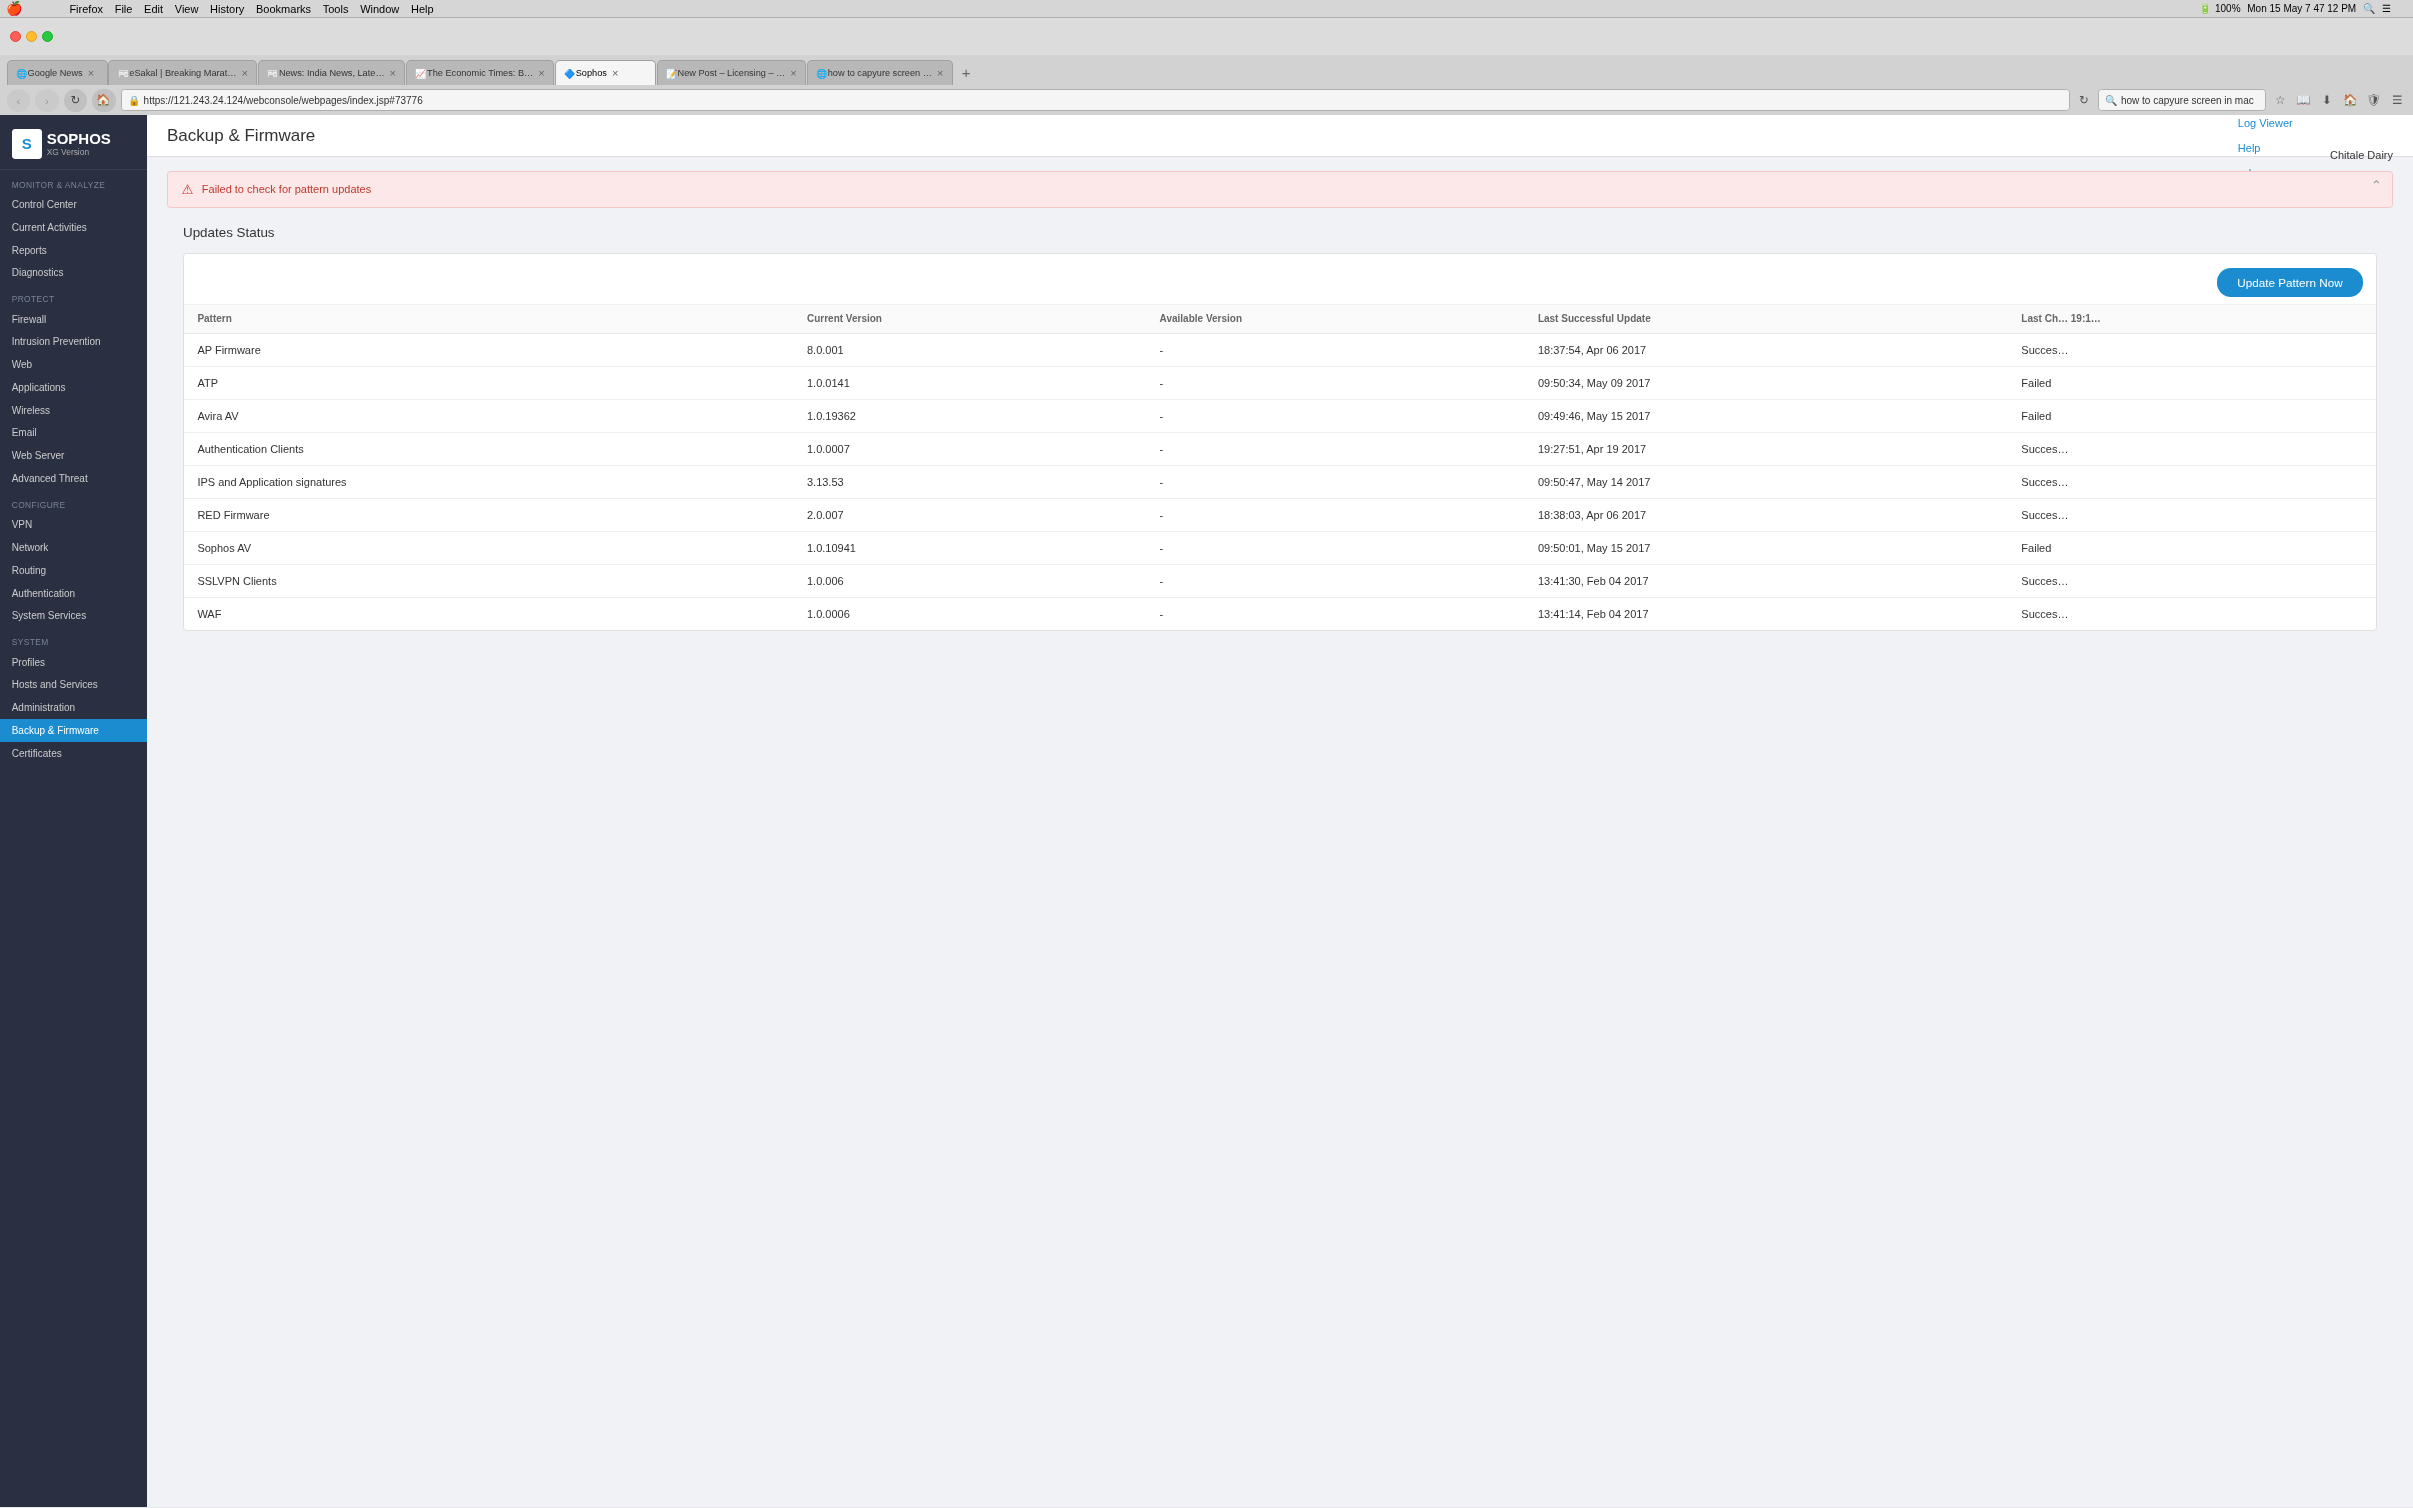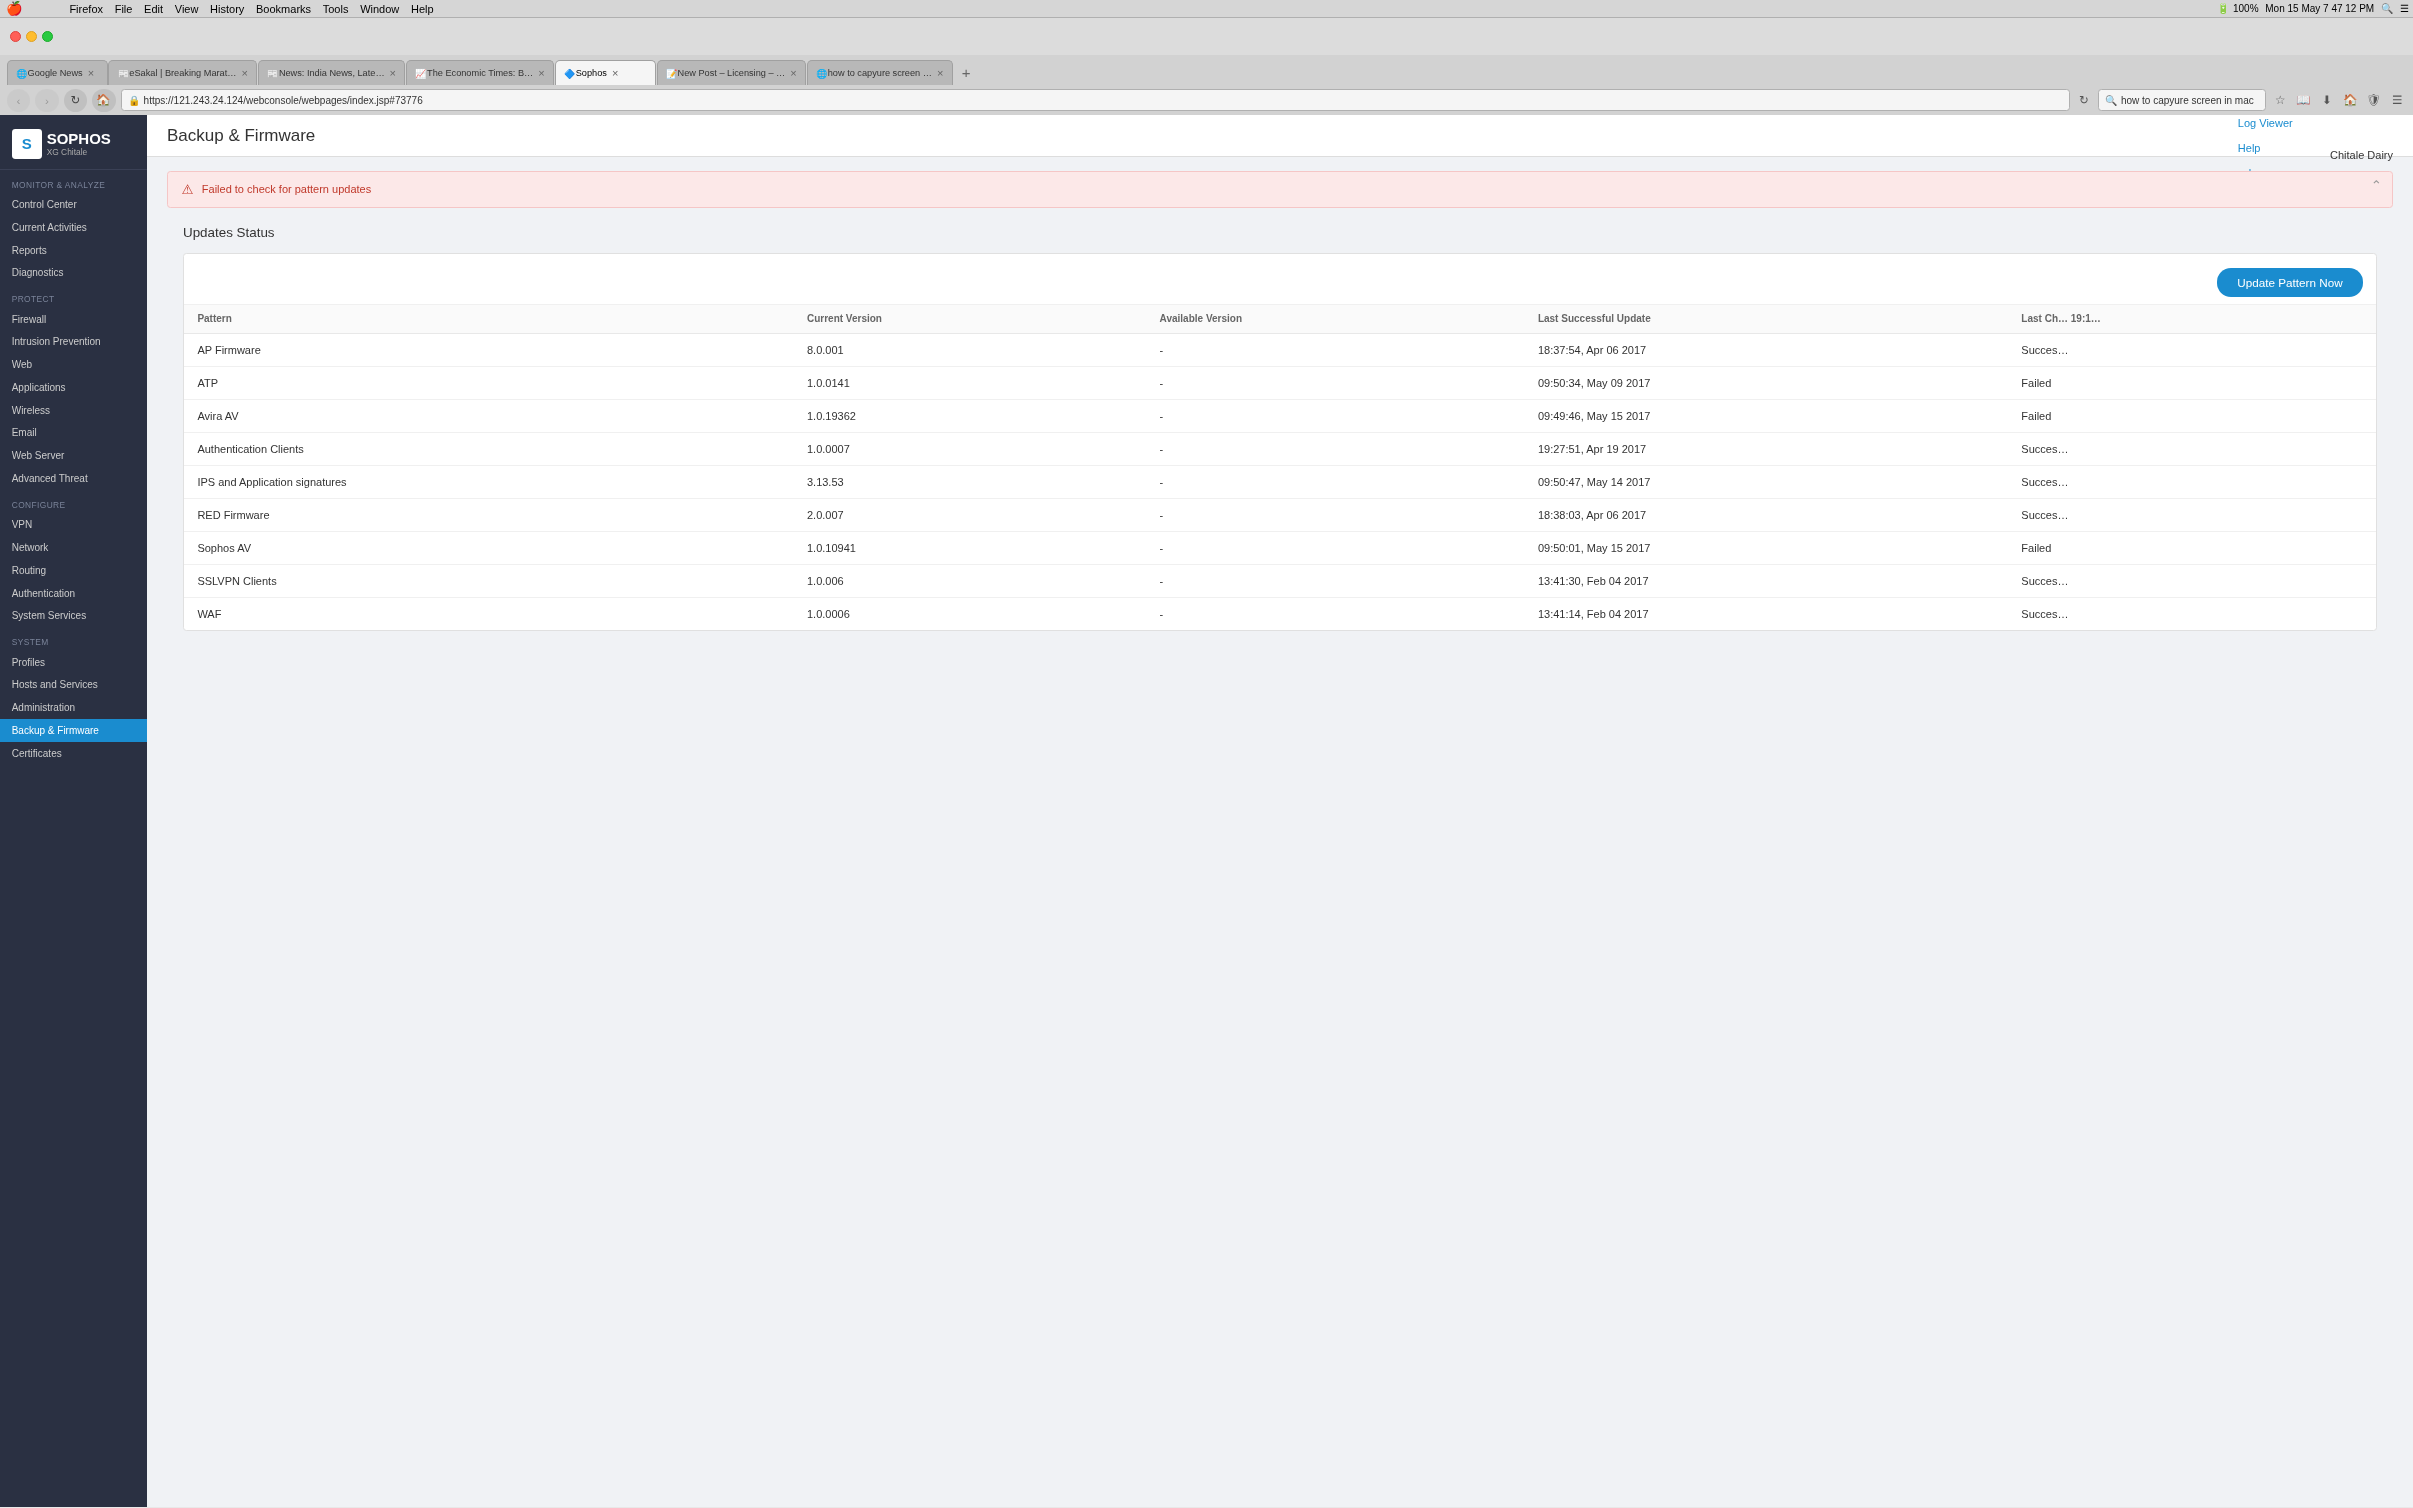--- a/index.html
+++ b/index.html
@@ -12,21 +12,21 @@
       display: flex;
       align-items: center;
       padding: 0 6.7px;
       font-size: 11px;
       font-weight: 500;
       border-bottom: 0.8px solid #b0b0b0;
       position: relative;
     }
     .mac-topbar .apple { font-size: 13.4px; margin-right: 10px; }
     .mac-topbar .menu-items { display: flex; gap: 11.7px; font-size: 11px; margin-left: 36px; }
-    .mac-topbar .right-items { position: absolute; right: 4px; display: flex; align-items: center; gap: 6.7px; font-size: 10px; }
+    .mac-topbar .right-items { position: absolute; right: 22px; display: flex; align-items: center; gap: 6.7px; font-size: 10px; }
     .browser-titlebar {
       height: 37px;
       display: flex;
       align-items: center;
       padding: 0 10px;
       gap: 6.7px;
       background: #dcdcdc;
     }
     .traffic-lights { display: flex; gap: 5px; margin-right: 6.7px; }
     .traffic-light { width: 11px; height: 11px; border-radius: 50%; cursor: pointer; }
@@ -373,21 +373,21 @@
 
   <div class="sophos-sidebar">
     <div class="sophos-logo">
       <div>
         <div style="display:flex;align-items:center;gap:5px;">
           <div style="width:30px;height:30px;background:#fff;border-radius:3.4px;display:flex;align-items:center;justify-content:center;">
             <span style="color:#1a8ccf;font-weight:bold;font-size:15px;">S</span>
           </div>
           <div>
             <div class="sophos-logo-text">SOPHOS</div>
-            <div class="sophos-logo-sub">XG Chitale</div>
+            <div class="sophos-logo-sub">XG Version</div>
           </div>
         </div>
       </div>
     </div>
 
     <div class="sidebar-section-label">MONITOR &amp; ANALYZE</div>
     <div class="sidebar-item">
         <span>Control Center</span>
       </div>
     <div class="sidebar-item">

